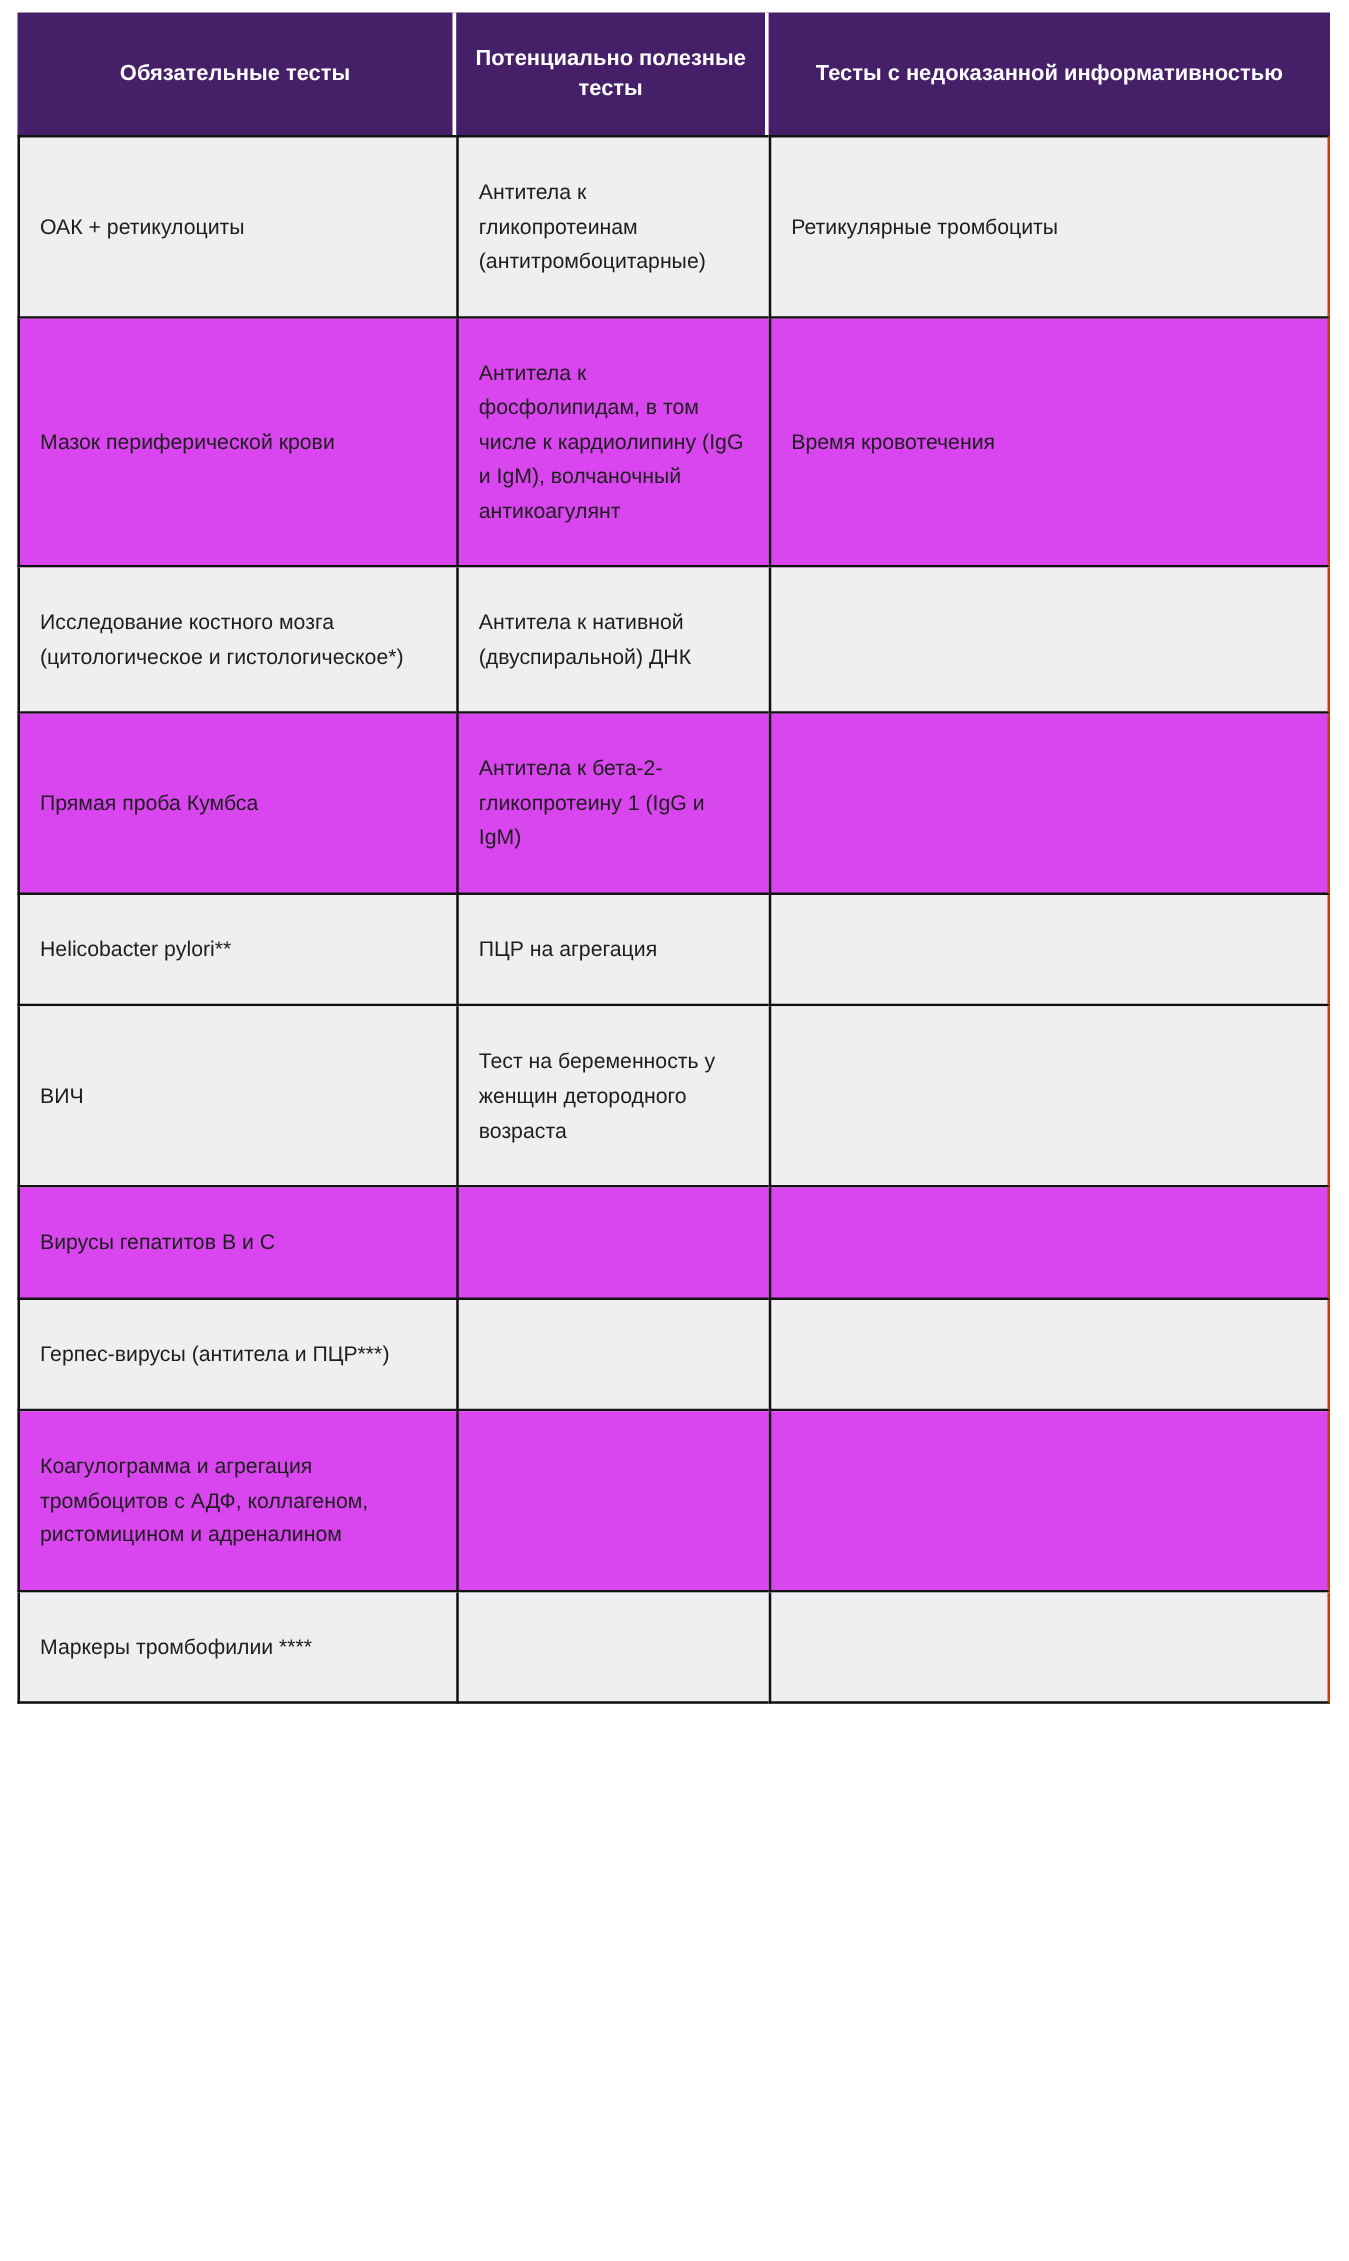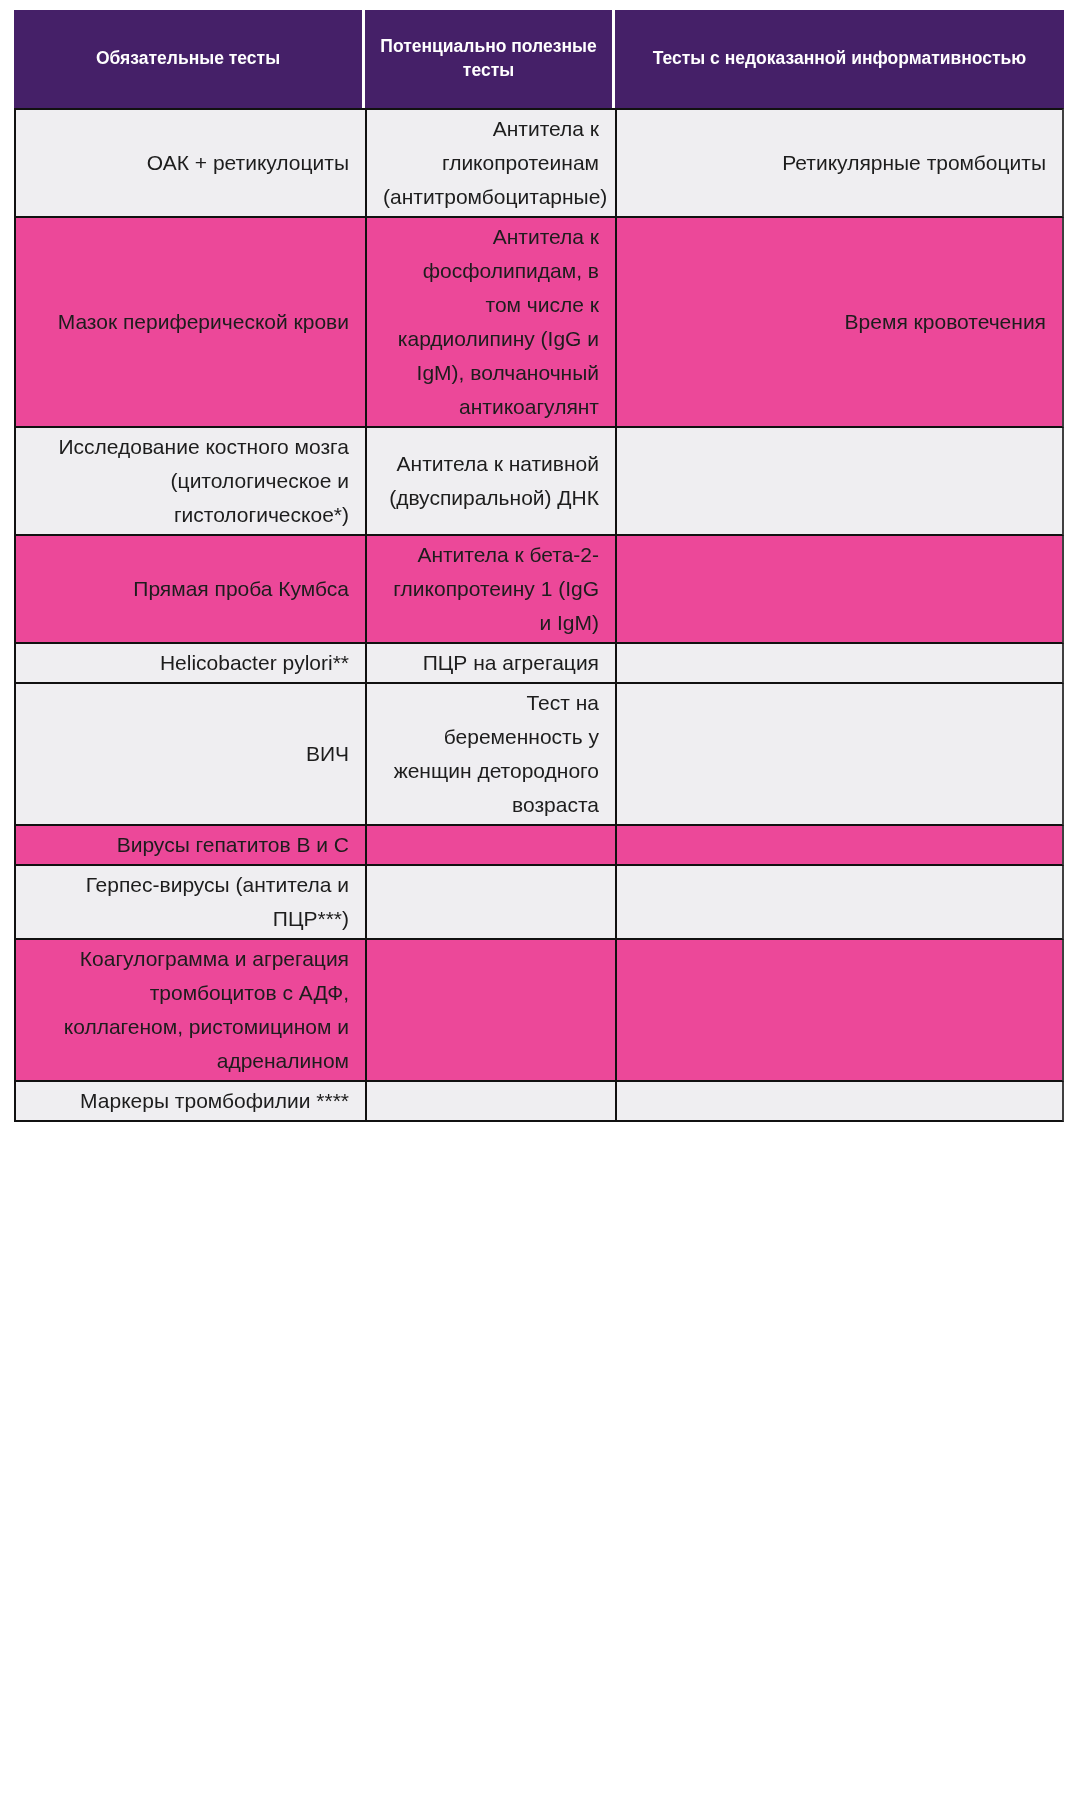--- a/index.html
+++ b/index.html
@@ -49,40 +49,40 @@
     height: 98px;
     padding: 6px 14px;
     border: 0;
     box-sizing: border-box;
   }
   thead th.col1 { border-right: 3px solid #ffffff; }
   thead th.col2 { border-right: 3px solid #ffffff; }
 
   
   tbody td {
-    font-size: 21px;
+    font-size: 17px;
     line-height: 1.62;
     color: #1d1d1d;
-    text-align: right;
+    text-align: left;
     vertical-align: middle;
-    padding: 2px 16px;
+    padding: 30px 16px;
     box-sizing: border-box;
     border-left: 2px solid #111111;
     border-bottom: 2px solid #111111;
     background: #ffffff;
   }
   tbody tr td:last-child {
-    border-right: 2px solid #404040;
+    border-right: 2px solid #c2410c;
   }
   tbody tr:first-child td {
     border-top: 2px solid #111111;
   }
 
   tbody tr.shaded td { background: #efeef1; }
-  tbody tr.plain  td { background: #ec4899; }
+  tbody tr.plain  td { background: #d946ef; }
 
   
   col.c1 { width: 351px; }
   col.c2 { width: 250px; }
   col.c3 { width: 449px; }
 </style>
 </head>
 <body>
 
 <div class="page">

